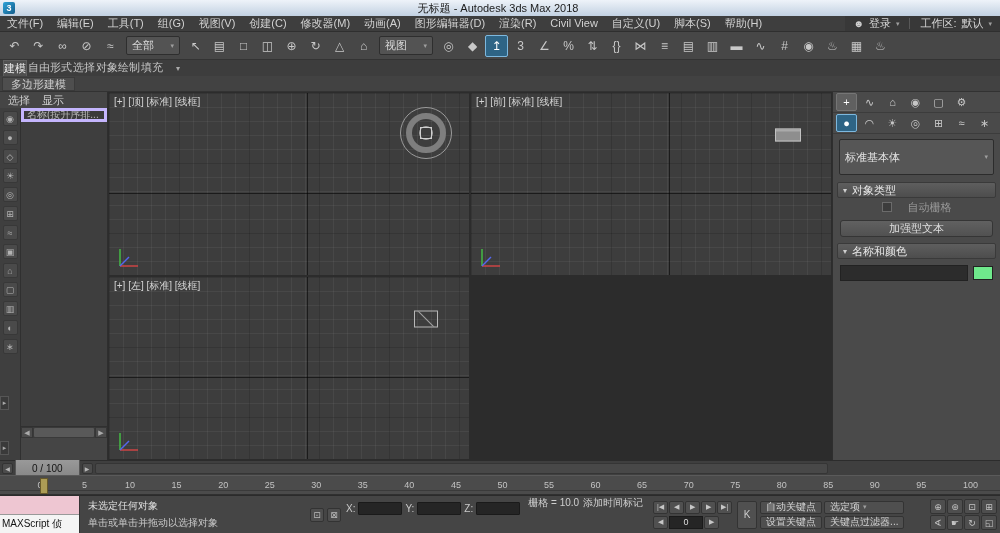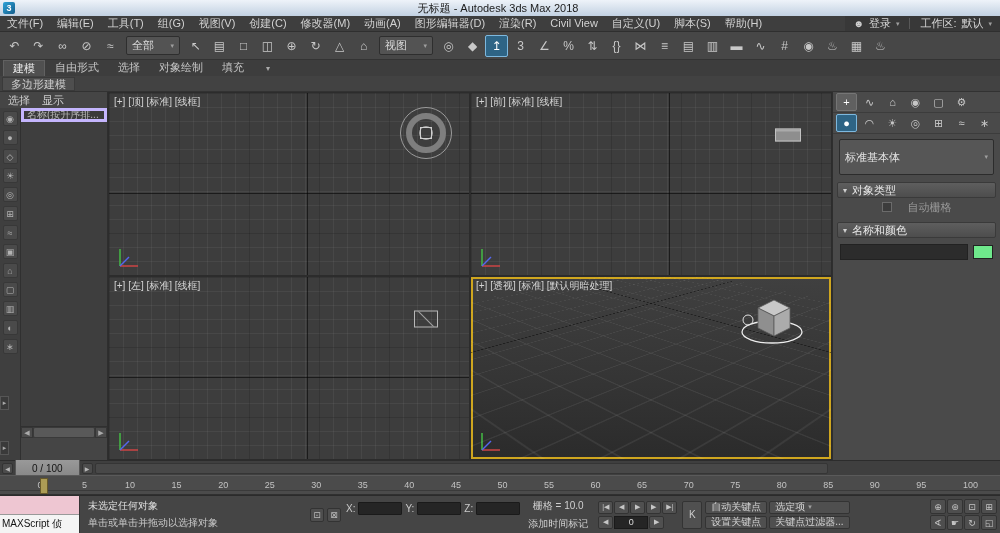--- a/index.html
+++ b/index.html
@@ -24,21 +24,21 @@
 
 
 .toolbar{height:28px;background:#474747;display:flex;align-items:center;padding:0 3px;gap:1px;border-bottom:1px solid #333;flex:0 0 auto;}
 .tb-group{display:flex;gap:1px;}
 .tb-icon{width:23px;height:22px;display:flex;align-items:center;justify-content:center;color:#c8c8c8;font-size:12px;border-radius:2px;}
 .tb-icon.pressed{background:var(--pressed-icon,#2e6485);border:1px solid #7db8de;color:#fff;}
 .tb-dropdown{height:19px;min-width:54px;margin:0 3px;background:#535353;border:1px solid #2e2e2e;border-radius:2px;display:flex;align-items:center;justify-content:space-between;padding:0 5px;color:#dadada;gap:6px;}
 
 
 .ribbon-tabs{height:16px;background:#3d3d3d;display:flex;align-items:flex-end;padding-left:3px;gap:1px;flex:0 0 auto;}
-.ribbon-tab{padding:1px 9px;color:#c6c6c6;line-height:13px;}
+.ribbon-tab{padding:1px 0;color:#c6c6c6;line-height:13px;}
 .ribbon-tab.active{background:#505050;border:1px solid #616161;border-bottom:none;color:#ececec;}
 .ribbon-min{margin-left:6px;color:#aaa;font-size:8px;padding:0 6px;align-self:center;}
 .ribbon-sub{height:16px;background:#424242;display:flex;align-items:center;padding-left:2px;border-bottom:1px solid #323232;flex:0 0 auto;}
 .ribbon-subtab{background:#4e4e4e;border:1px solid #3a3a3a;color:#ccc;padding:0 8px;height:14px;line-height:12px;}
 
 
 .main{flex:1;display:flex;min-height:0;}
 
 
 .scene-explorer{width:108px;flex:0 0 auto;background:#454545;border-right:1px solid #2e2e2e;display:flex;flex-direction:column;position:relative;}
@@ -113,21 +113,21 @@
 .sb-macro{flex:1;background:var(--macro-recorder-pink,#eec6d2);border-bottom:1px solid #999;}
 .sb-mini{flex:1;background:#f4f4f4;color:#111;line-height:17px;padding-left:2px;white-space:nowrap;overflow:hidden;}
 .sb-prompt{width:225px;display:flex;flex-direction:column;justify-content:center;gap:3px;padding-left:8px;flex:0 0 auto;}
 .sb-status-line{color:#e2e2e2;}
 .sb-prompt-line{color:#c9c9c9;}
 .sb-toggles{display:flex;align-items:center;gap:3px;padding:0 5px;flex:0 0 auto;}
 .sb-mini-icon{width:14px;height:14px;display:flex;align-items:center;justify-content:center;background:#4e4e4e;border:1px solid #333;color:#bbb;font-size:9px;border-radius:2px;}
 .sb-coords{display:flex;align-items:flex-start;gap:3px;padding-top:6px;flex:0 0 auto;}
 .coord-label{color:#c9c9c9;line-height:13px;}
 .coord-input{width:44px;height:13px;background:#252525;border:1px solid #1a1a1a;border-radius:1px;color:#ddd;font-size:9px;}
-.sb-gridtag{display:flex;flex-direction:column;justify-content:center;gap:4px;padding:0 8px;color:#cfcfcf;flex:0 0 auto;white-space:nowrap;align-items:center;}
+.sb-gridtag{display:flex;flex-direction:row;justify-content:center;gap:4px;padding:0 8px;color:#cfcfcf;flex:0 0 auto;white-space:nowrap;}
 .sb-anim{display:flex;flex-direction:column;justify-content:center;gap:2px;padding:0 2px;flex:0 0 auto;}
 .sb-trans-row{display:flex;gap:1px;}
 .t-btn{width:15px;height:13px;display:flex;align-items:center;justify-content:center;background:#505050;border:1px solid #333;color:#c6c6c6;font-size:7px;border-radius:2px;}
 .frame-field{width:34px;height:13px;background:#252525;border:1px solid #1a1a1a;color:#ddd;font-size:9px;display:flex;align-items:center;justify-content:center;}
 .sb-setkey-big{width:20px;height:28px;align-self:center;margin:0 3px;background:#505050;border:1px solid #333;border-radius:2px;color:#ccc;display:flex;align-items:center;justify-content:center;font-size:10px;flex:0 0 auto;}
 .sb-keybtns{display:grid;grid-template-columns:auto auto;gap:2px;align-content:center;flex:0 0 auto;}
 .key-btn{height:13px;padding:0 5px;background:#4f4f4f;border:1px solid #333;border-radius:2px;color:#d2d2d2;display:flex;align-items:center;gap:3px;white-space:nowrap;}
 .sb-nav{margin-left:auto;display:grid;grid-template-columns:repeat(4,16px);grid-auto-rows:15px;gap:1px;align-content:center;padding-right:3px;flex:0 0 auto;}
 .nav-btn{display:flex;align-items:center;justify-content:center;background:#4e4e4e;border:1px solid #333;color:#c3c3c3;font-size:9px;border-radius:2px;}
 </style>
@@ -314,36 +314,20 @@
         <div class="axis-h"></div>
         <div class="vp-label">[+] [左] [标准] [线框]</div>
         <div class="obj-wire"></div>
         <svg class="tripod" width="26" height="26" viewBox="0 0 26 26">
           <line x1="4" y1="22" x2="22" y2="22" stroke="#cc4444" stroke-width="1.5"></line>
           <line x1="4" y1="22" x2="4" y2="5" stroke="#44bb44" stroke-width="1.5"></line>
           <line x1="4" y1="22" x2="13" y2="13" stroke="#5566ee" stroke-width="1.5"></line>
         </svg>
       </div>
 
-      <div class="vp vp-persp active">
-        <div class="persp-plane"></div>
-        <svg class="persp-cube" width="70" height="58" viewBox="0 0 70 58">
-          <ellipse cx="34" cy="40" rx="30" ry="11" fill="none" stroke="#ededed" stroke-width="1.3"></ellipse>
-          <circle cx="10" cy="28" r="5" fill="none" stroke="#e2e2e2" stroke-width="1"></circle>
-          <polygon points="20,16 36,8 52,16 36,24" fill="#c8c8c8" stroke="#5a5a5a" stroke-width="0.8"></polygon>
-          <polygon points="20,16 36,24 36,44 20,36" fill="#8f8f8f" stroke="#5a5a5a" stroke-width="0.8"></polygon>
-          <polygon points="52,16 36,24 36,44 52,36" fill="#ababab" stroke="#5a5a5a" stroke-width="0.8"></polygon>
-        </svg>
-        <div class="vp-label">[+] [透视] [标准] [默认明暗处理]</div>
-        <svg class="tripod" width="26" height="26" viewBox="0 0 26 26">
-          <line x1="4" y1="22" x2="22" y2="22" stroke="#cc4444" stroke-width="1.5"></line>
-          <line x1="4" y1="22" x2="4" y2="5" stroke="#44bb44" stroke-width="1.5"></line>
-          <line x1="4" y1="22" x2="13" y2="13" stroke="#5566ee" stroke-width="1.5"></line>
-        </svg>
-      </div>
 
     </div>
 
     <div class="cmdpanel">
       <div class="cp-tabs">
 
       <div class="cp-tab active">+</div>
           <div class="cp-tab">∿</div>
           <div class="cp-tab">⌂</div>
           <div class="cp-tab">◉</div>
@@ -365,20 +349,21 @@
         <span class="dd-arrow">▾</span>
       </div>
       <div class="cp-rollout">
         <span class="roll-arrow">▾</span>
         <span>对象类型</span>
       </div>
       <div class="cp-autogrid">
         <span class="cp-checkbox"></span>
         <span>自动栅格</span>
       </div>
+      <div class="cp-widebtn">加强型文本</div>
       <div class="cp-rollout">
         <span class="roll-arrow">▾</span>
         <span>名称和颜色</span>
       </div>
       <div class="cp-namerow">
         <input class="cp-nameinput" style="">
         <div class="cp-swatch"></div>
       </div>
     </div>
 

